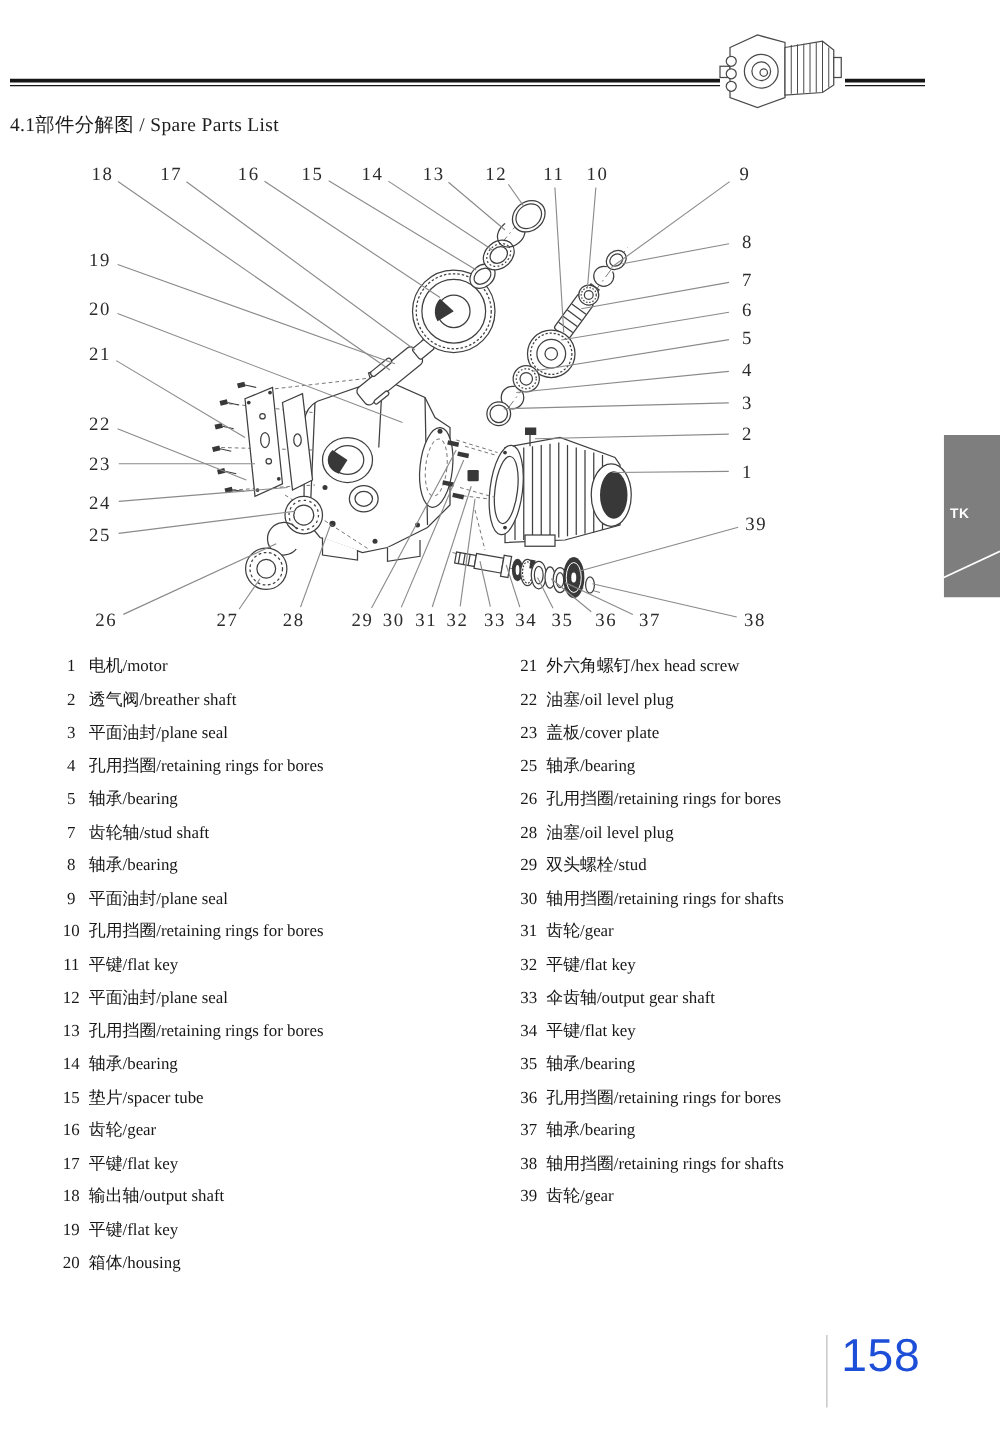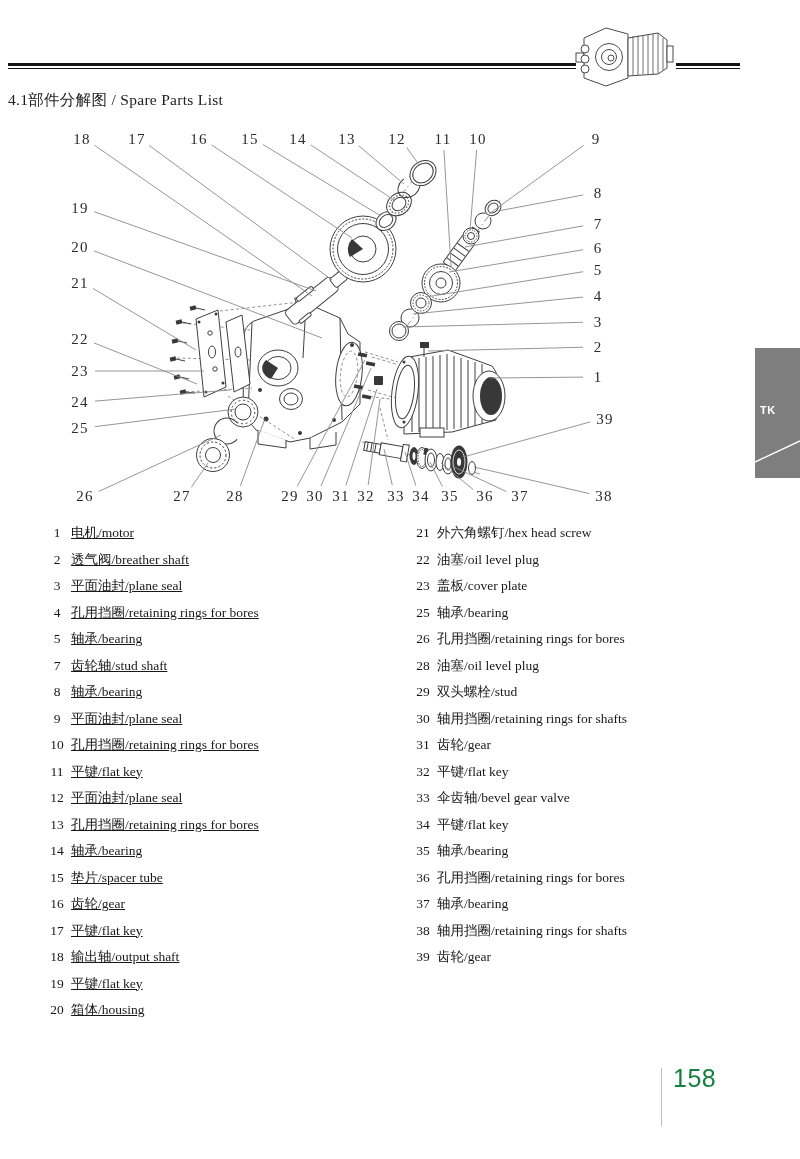--- a/index.html
+++ b/index.html
@@ -14,33 +14,33 @@
   .art{stroke:#3f3f3f;fill:none;stroke-width:1;}
   .wf{fill:#fff;}
   .dk{fill:#383838;stroke:none;}
   .dash{stroke:#777;stroke-width:.8;stroke-dasharray:3 2.4;fill:none;}
   .axis{stroke:#6a6a6a;stroke-width:.7;stroke-dasharray:7 3 1.5 3;fill:none;}
   .leader{stroke:#8a8a8a;stroke-width:.9;}
   .callout-num{font-family:"Liberation Serif",serif;font-size:15px;fill:#2b2b2b;
                letter-spacing:1.2px;text-anchor:middle;}
   
   .plist{position:absolute;font-size:13.5px;line-height:26.5px;color:#181818;}
-  #plist-left{left:46px;top:520px;width:330px;text-decoration:underline;}
+  #plist-left{left:46px;top:520px;width:330px;}
   #plist-right{left:412px;top:520px;width:360px;}
   .row{white-space:nowrap;}
   .row .num{display:inline-block;width:22px;text-align:center;}
   .row .nm{margin-left:3px;}
   
   #tk-tab{position:absolute;left:755px;top:348px;width:45px;height:130px;}
   #tk-tab text{font-family:"Liberation Sans",sans-serif;font-size:11px;font-weight:bold;
                fill:#fff;letter-spacing:.5px;}
   
   #foot-line{position:absolute;left:661px;top:1068px;width:1px;height:58px;background:#c0bcbc;}
   #page-num{position:absolute;left:673px;top:1064px;font-family:"Liberation Sans",sans-serif;
-            font-size:25px;color:#15803d;letter-spacing:.5px;}
+            font-size:37px;color:#1d4ed8;letter-spacing:.5px;}
 </style>
 </head>
 <body>
 
 <div id="page">
 
   <div class="hr-thick" style="left:8px;top:63px;width:568px;"></div>
   <div class="hr-thin" style="left:8px;top:67.5px;width:568px;"></div>
   <div class="hr-thick" style="left:676px;top:63px;width:64px;"></div>
   <div class="hr-thin" style="left:676px;top:67.5px;width:64px;"></div>
@@ -421,21 +421,21 @@
 
       <div class="row">
         <span class="num">31</span><span class="nm">齿轮/gear</span>
       </div>
 
       <div class="row">
         <span class="num">32</span><span class="nm">平键/flat key</span>
       </div>
 
       <div class="row">
-        <span class="num">33</span><span class="nm">伞齿轴/bevel gear valve</span>
+        <span class="num">33</span><span class="nm">伞齿轴/output gear shaft</span>
       </div>
 
       <div class="row">
         <span class="num">34</span><span class="nm">平键/flat key</span>
       </div>
 
       <div class="row">
         <span class="num">35</span><span class="nm">轴承/bearing</span>
       </div>
 

